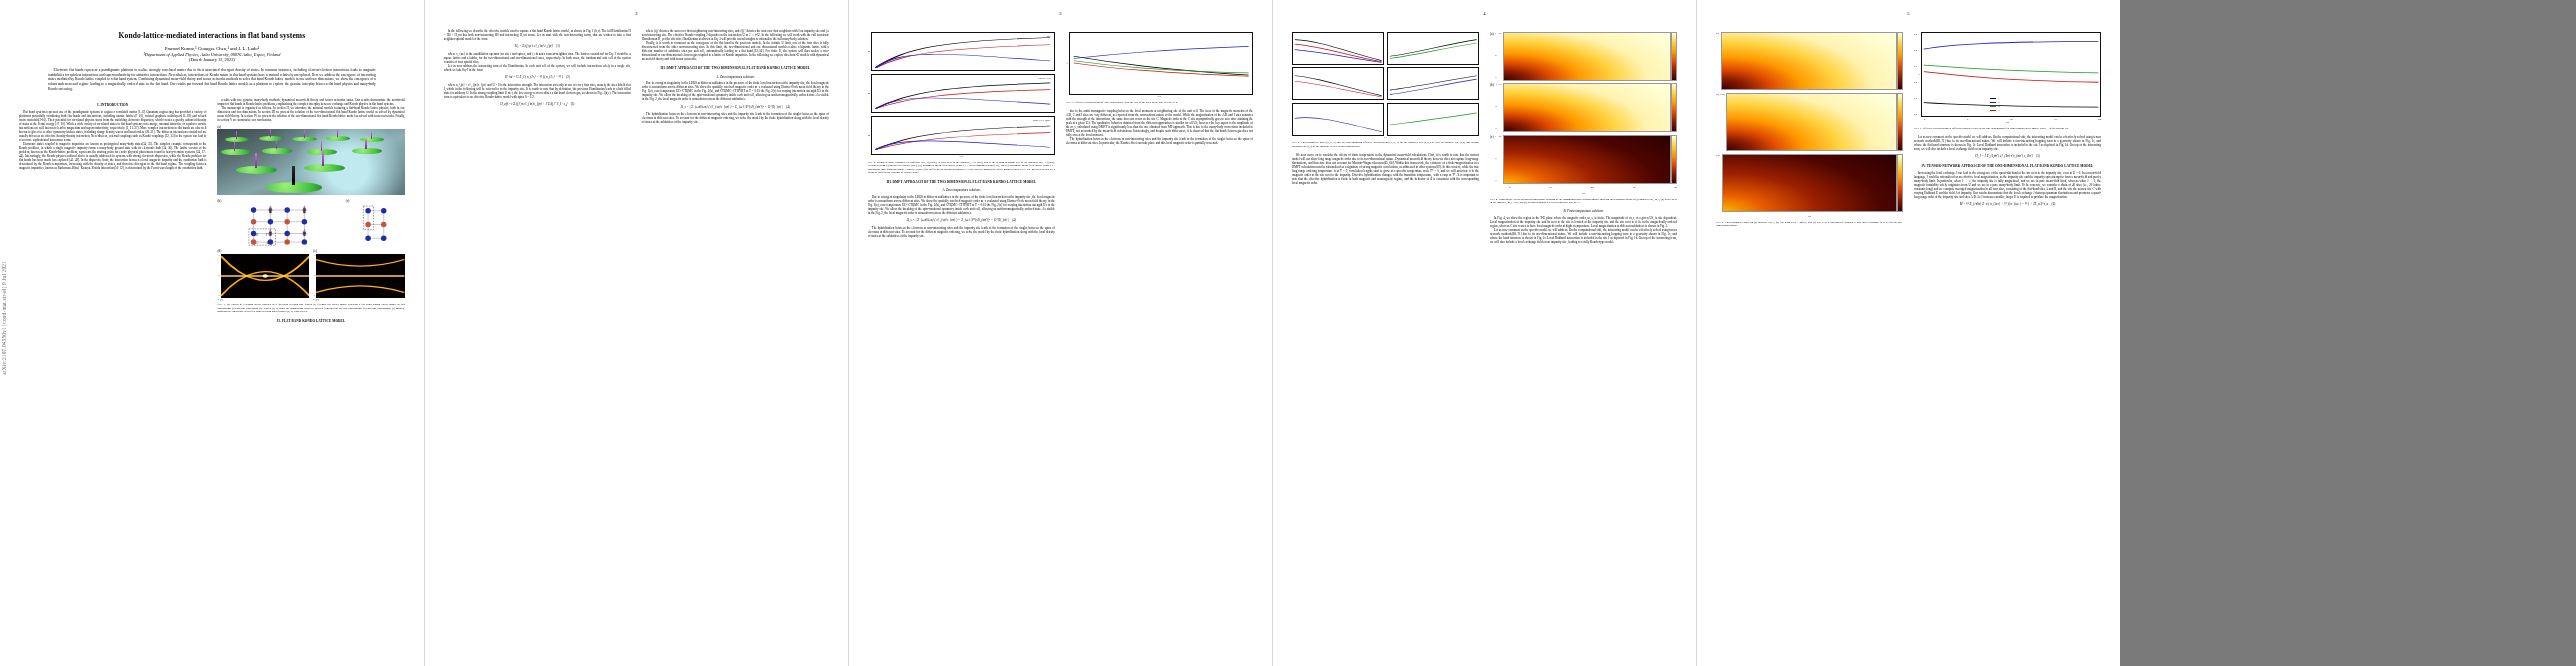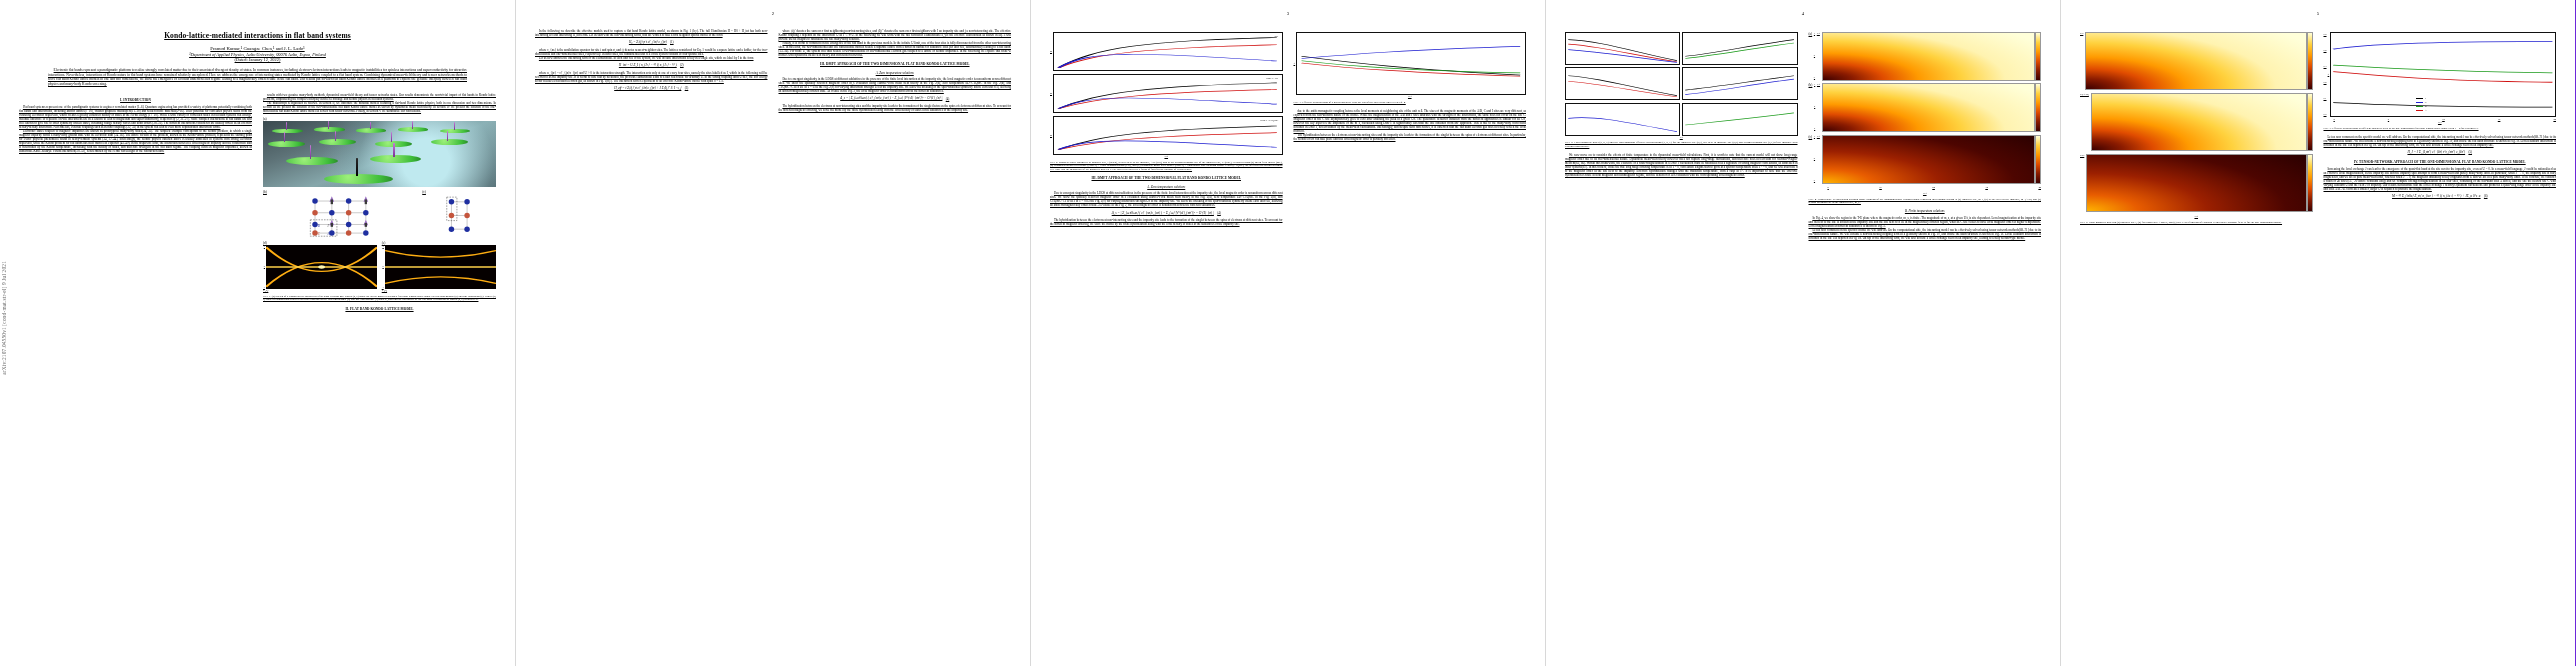--- a/index.html
+++ b/index.html
@@ -1,17 +1,17 @@
 <!DOCTYPE html>
 <html style="font-size:9px"><head>
 <meta charset="utf-8">
 <style>
   html,body{margin:0;padding:0;background:#7a7a7a;}
   body{font-family:"Liberation Serif",serif;}
-  .sheet-row{display:flex;width:2576px;height:667px;background:#6d28d9;text-decoration:underline;}
+  .sheet-row{display:flex;width:2120px;height:667px;background:#6d28d9;}
   .page{position:relative;width:515px;height:667px;background:#ffffff;overflow:hidden;
         box-sizing:border-box;padding:14.5px 19px 10px 19px;}
   .page + .page{border-left:0.6px solid #d8d8d8;}
   .pagenum{position:absolute;top:11px;left:0;right:0;text-align:center;font-size:4.7px;}
   .arxiv-stamp{position:absolute;left:1.1px;top:261px;width:9px;
        writing-mode:vertical-rl;transform:rotate(180deg);
        font-size:5.3px;color:#666;letter-spacing:0.2px;white-space:nowrap;}
   .title{font-weight:bold;font-size:7.5px;text-align:center;margin:16.7px 0 5.6px 0;letter-spacing:0.1px;}
   .authors{text-align:center;font-size:4.8px;margin-bottom:1.1px;}
   .affil{text-align:center;font-size:4.3px;font-style:italic;margin-bottom:0.6px;}

